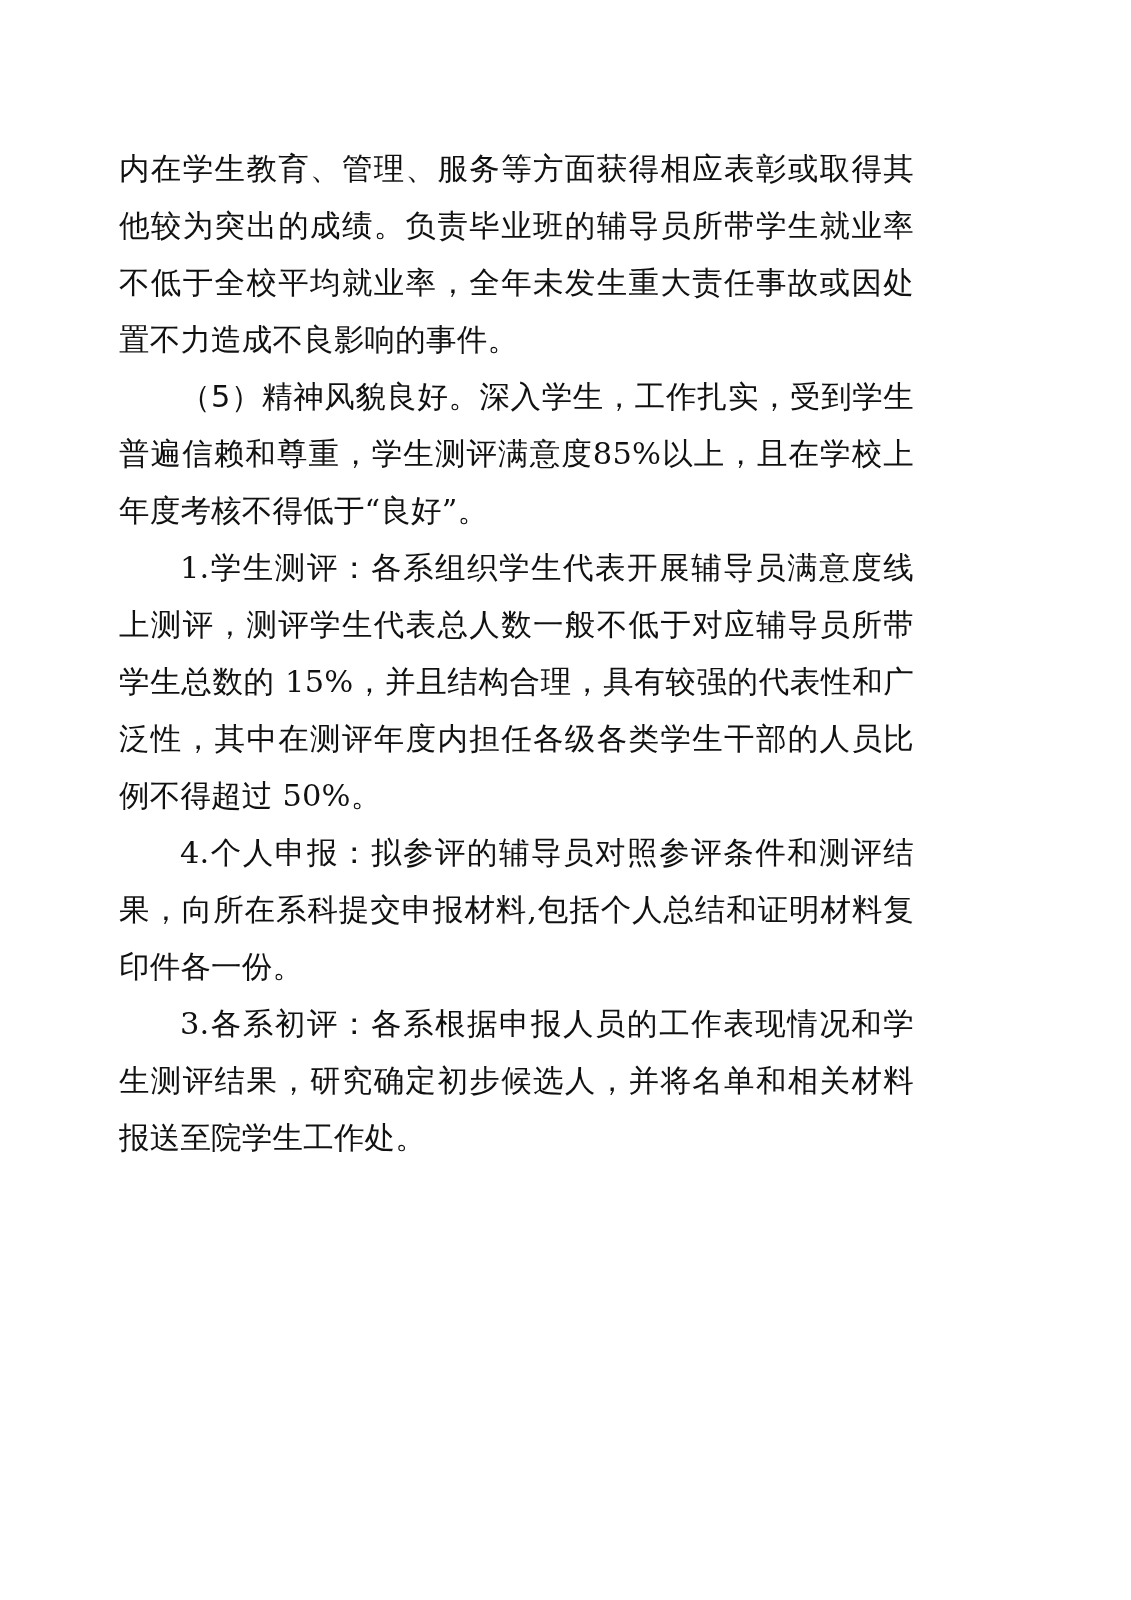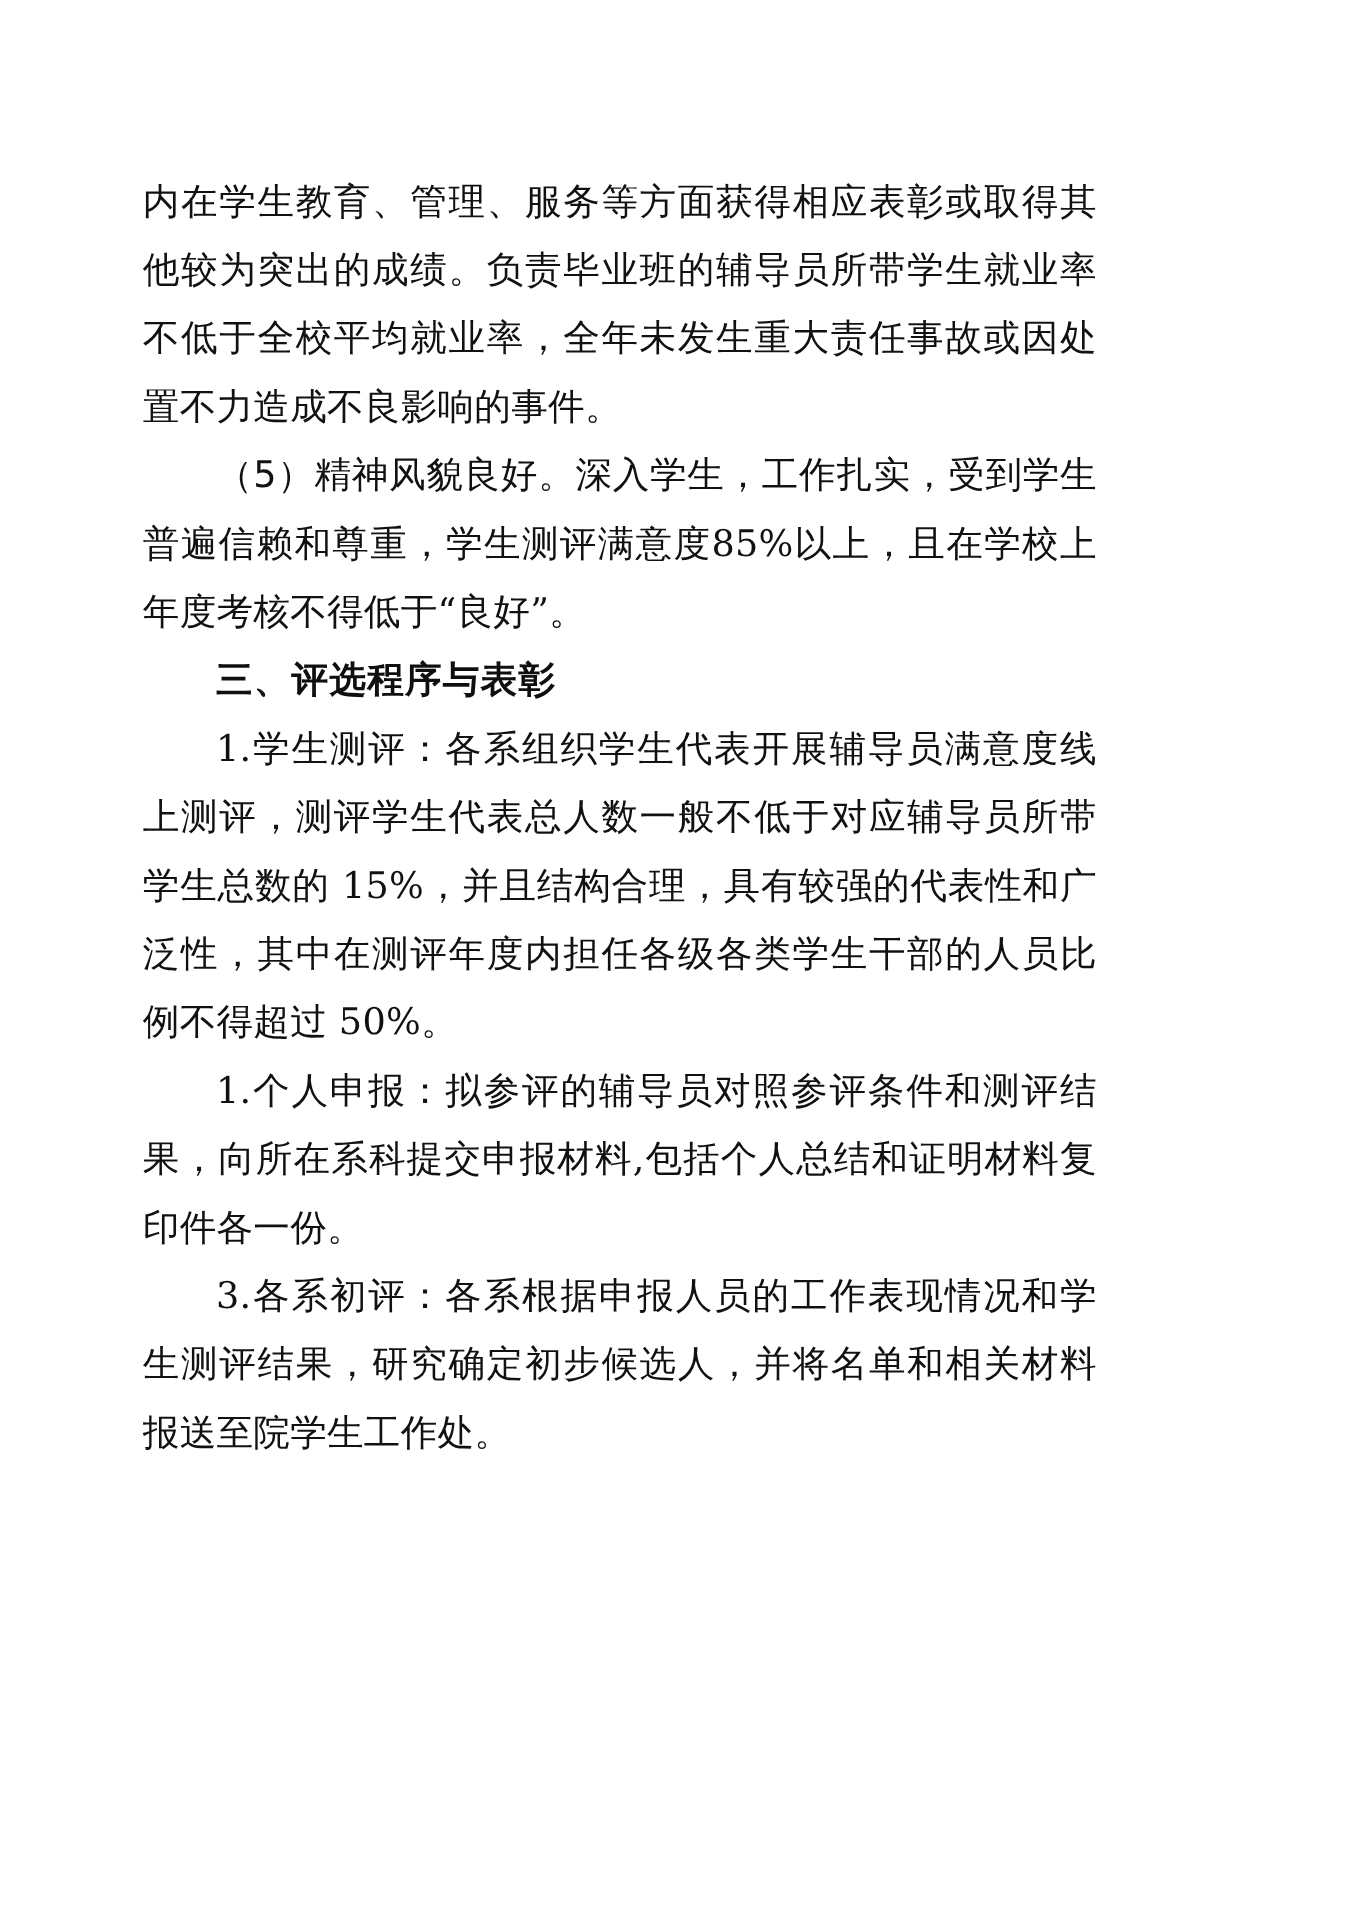--- a/index.html
+++ b/index.html
@@ -51,24 +51,23 @@
 </head>
 <body>
 
 <div class="page">
   <div class="doc-body">
 
     <p class="para">内在学生教育、管理、服务等方面获得相应表彰或取得其他较为突出的成绩。负责毕业班的辅导员所带学生就业率不低于全校平均就业率，全年未发生重大责任事故或因处置不力造成不良影响的事件。</p>
 
     <p class="para indent"><span class="bold-lead">（5）精神风貌良好。</span><span>深入学生，工作扎实，受到学生普遍信赖和尊重，学生测评满意度85%以上，且在学校上年度考核不得低于“良好”。</span></p>
 
-    <h2 class="section-heading">三、评选程序与表彰</h2>
 
     <p class="para indent">1.学生测评：各系组织学生代表开展辅导员满意度线上测评，测评学生代表总人数一般不低于对应辅导员所带学生总数的 15%，并且结构合理，具有较强的代表性和广泛性，其中在测评年度内担任各级各类学生干部的人员比例不得超过 50%。</p>
 
 
-    <p class="para indent">1.个人申报：拟参评的辅导员对照参评条件和测评结果，向所在系科提交申报材料,包括个人总结和证明材料复印件各一份。</p>
+    <p class="para indent">4.个人申报：拟参评的辅导员对照参评条件和测评结果，向所在系科提交申报材料,包括个人总结和证明材料复印件各一份。</p>
 
     <p class="para indent">3.各系初评：各系根据申报人员的工作表现情况和学生测评结果，研究确定初步候选人，并将名单和相关材料报送至院学生工作处。</p>
 
 
   </div>
 </div>
 
 </body></html>

